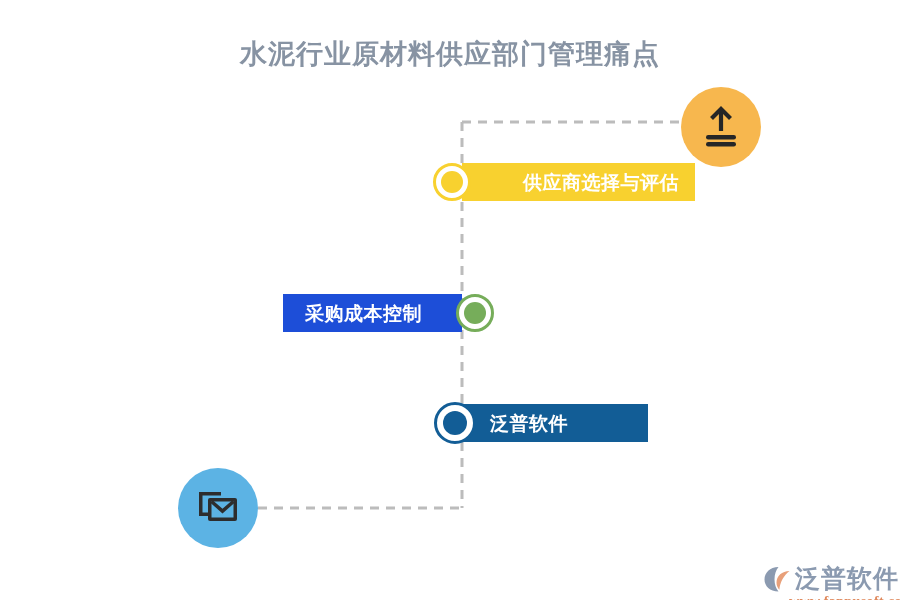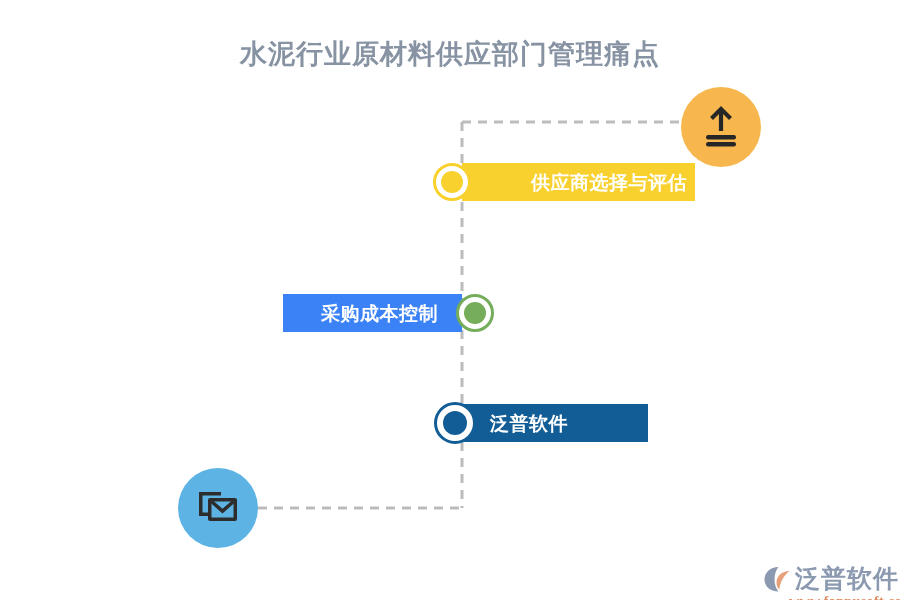--- a/index.html
+++ b/index.html
@@ -63,30 +63,30 @@
     line-height: 1;
   }
 
   
   #bar-supplier {
     left: 462px;
     top: 163px;
     width: 233px;
     background: #f8d12f;
     justify-content: flex-end;
-    padding-right: 8px;
+    padding-right: 16px;
   }
   
   #bar-cost {
     left: 283px;
     top: 294px;
     width: 179px;
-    background: #3b82f6;
+    background: #1d4ed8;
     justify-content: flex-start;
-    padding-left: 38px;
+    padding-left: 22px;
     font-family: Liberation Serif, serif;
   }
   
   #bar-inventory {
     left: 462px;
     top: 404px;
     width: 186px;
     background: #125d96;
     justify-content: flex-start;
     padding-left: 28px;

